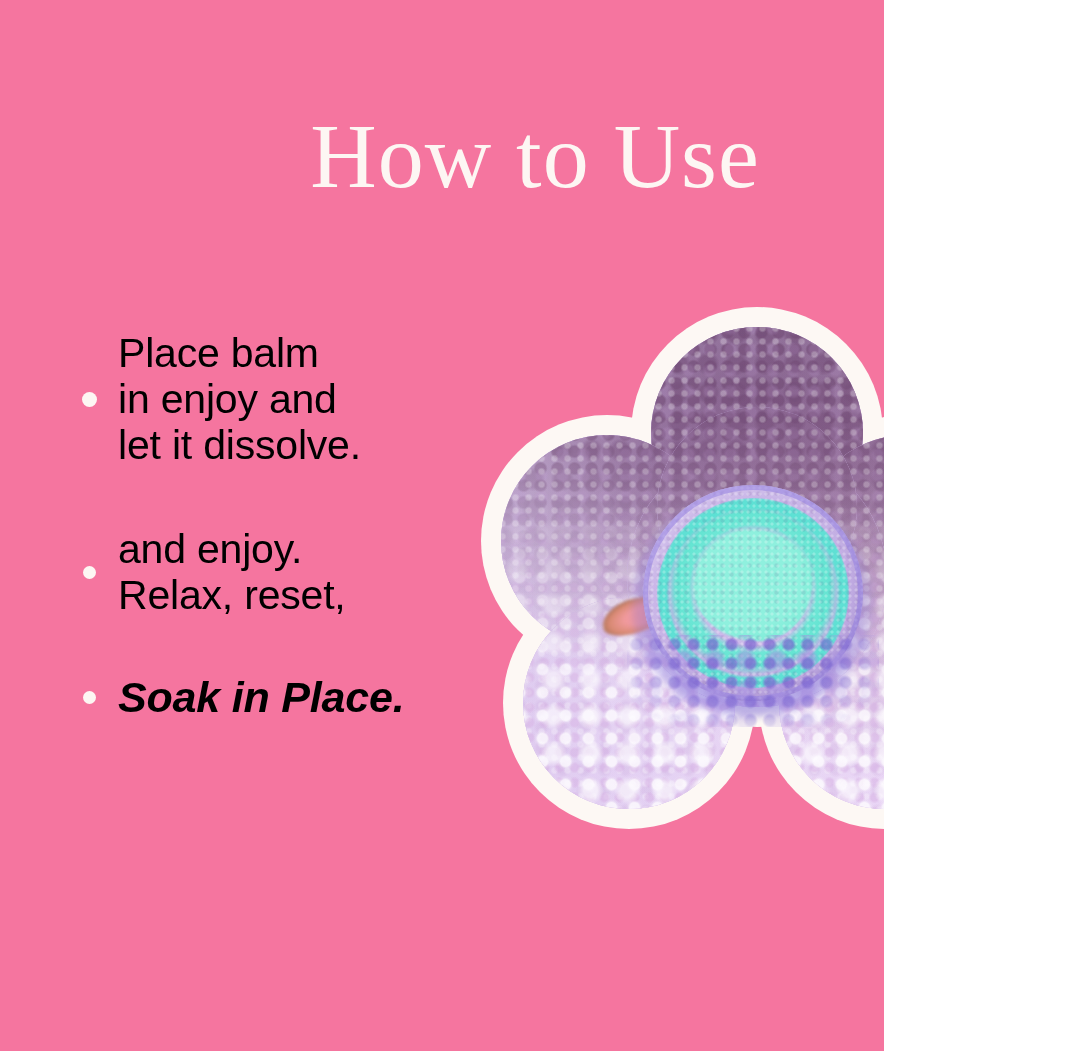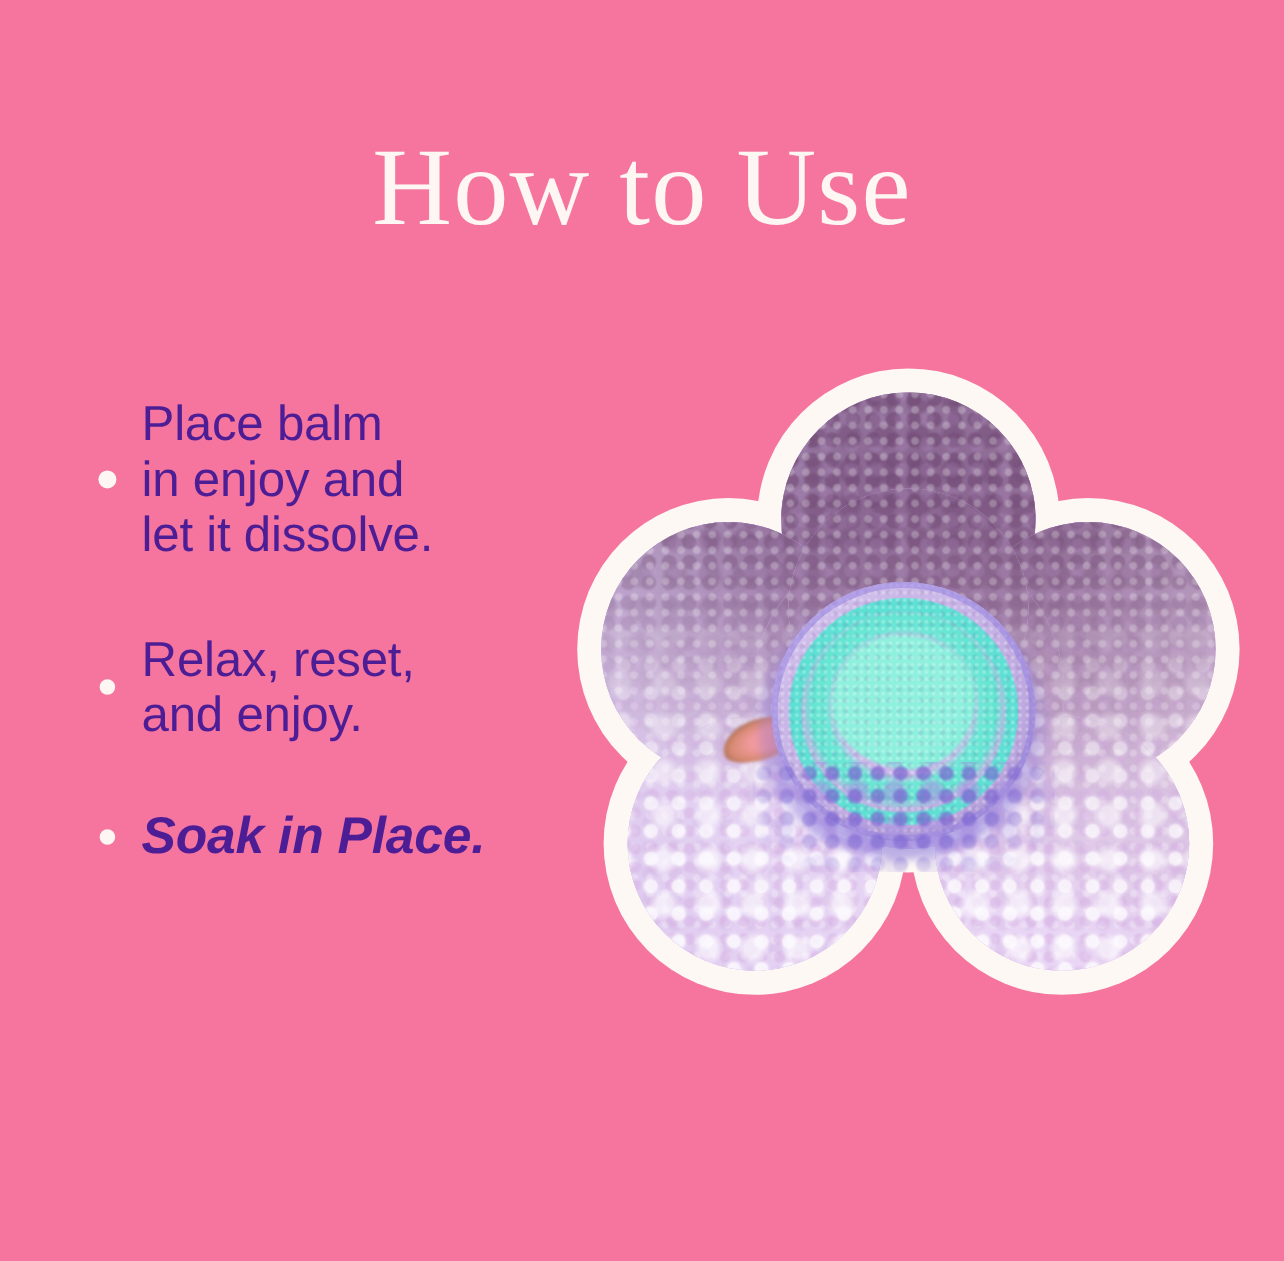--- a/index.html
+++ b/index.html
@@ -2,21 +2,21 @@
 <html><head>
 <meta charset="utf-8">
 <style>
   html, body {
     margin: 0;
     padding: 0;
     background: #ffffff;
   }
   #poster {
     position: relative;
-    width: 1070px;
+    width: 884px;
     height: 1051px;
     overflow: hidden;
     background: #f5759f;
     font-family: "Liberation Sans", sans-serif;
   }
 
   
   #title {
     position: absolute;
     left: 0;
@@ -56,21 +56,21 @@
     width: 15px;
     height: 15px;
     border-radius: 50%;
     background: #fdf6f3;
   }
   .bullet-dot.small {
     width: 13px;
     height: 13px;
   }
   .bullet-text {
-    color: #4c1d95;
+    color: #000000;
     font-size: 41px;
     line-height: 46px;
     font-weight: 400;
     letter-spacing: -0.2px;
   }
   .bullet-text .ln { display: block; }
   .bullet-text.emphasis {
     font-weight: 700;
     font-style: italic;
     font-size: 43px;
@@ -284,22 +284,22 @@
         <span class="ln">in enjoy and</span>
         <span class="ln">let it dissolve.</span>
       </span>
     </div>
 
     <div class="bullet-row" style="margin-bottom:56px;">
       <span class="bullet-dot-wrap">
         <span class="bullet-dot small"></span>
       </span>
       <span class="bullet-text">
+        <span class="ln">and enjoy.</span>
         <span class="ln">Relax, reset,</span>
-        <span class="ln">and enjoy.</span>
       </span>
     </div>
 
     <div class="bullet-row">
       <span class="bullet-dot-wrap">
         <span class="bullet-dot small"></span>
       </span>
       <span class="bullet-text emphasis">
         <span class="ln">Soak in Place.</span>
       </span>

